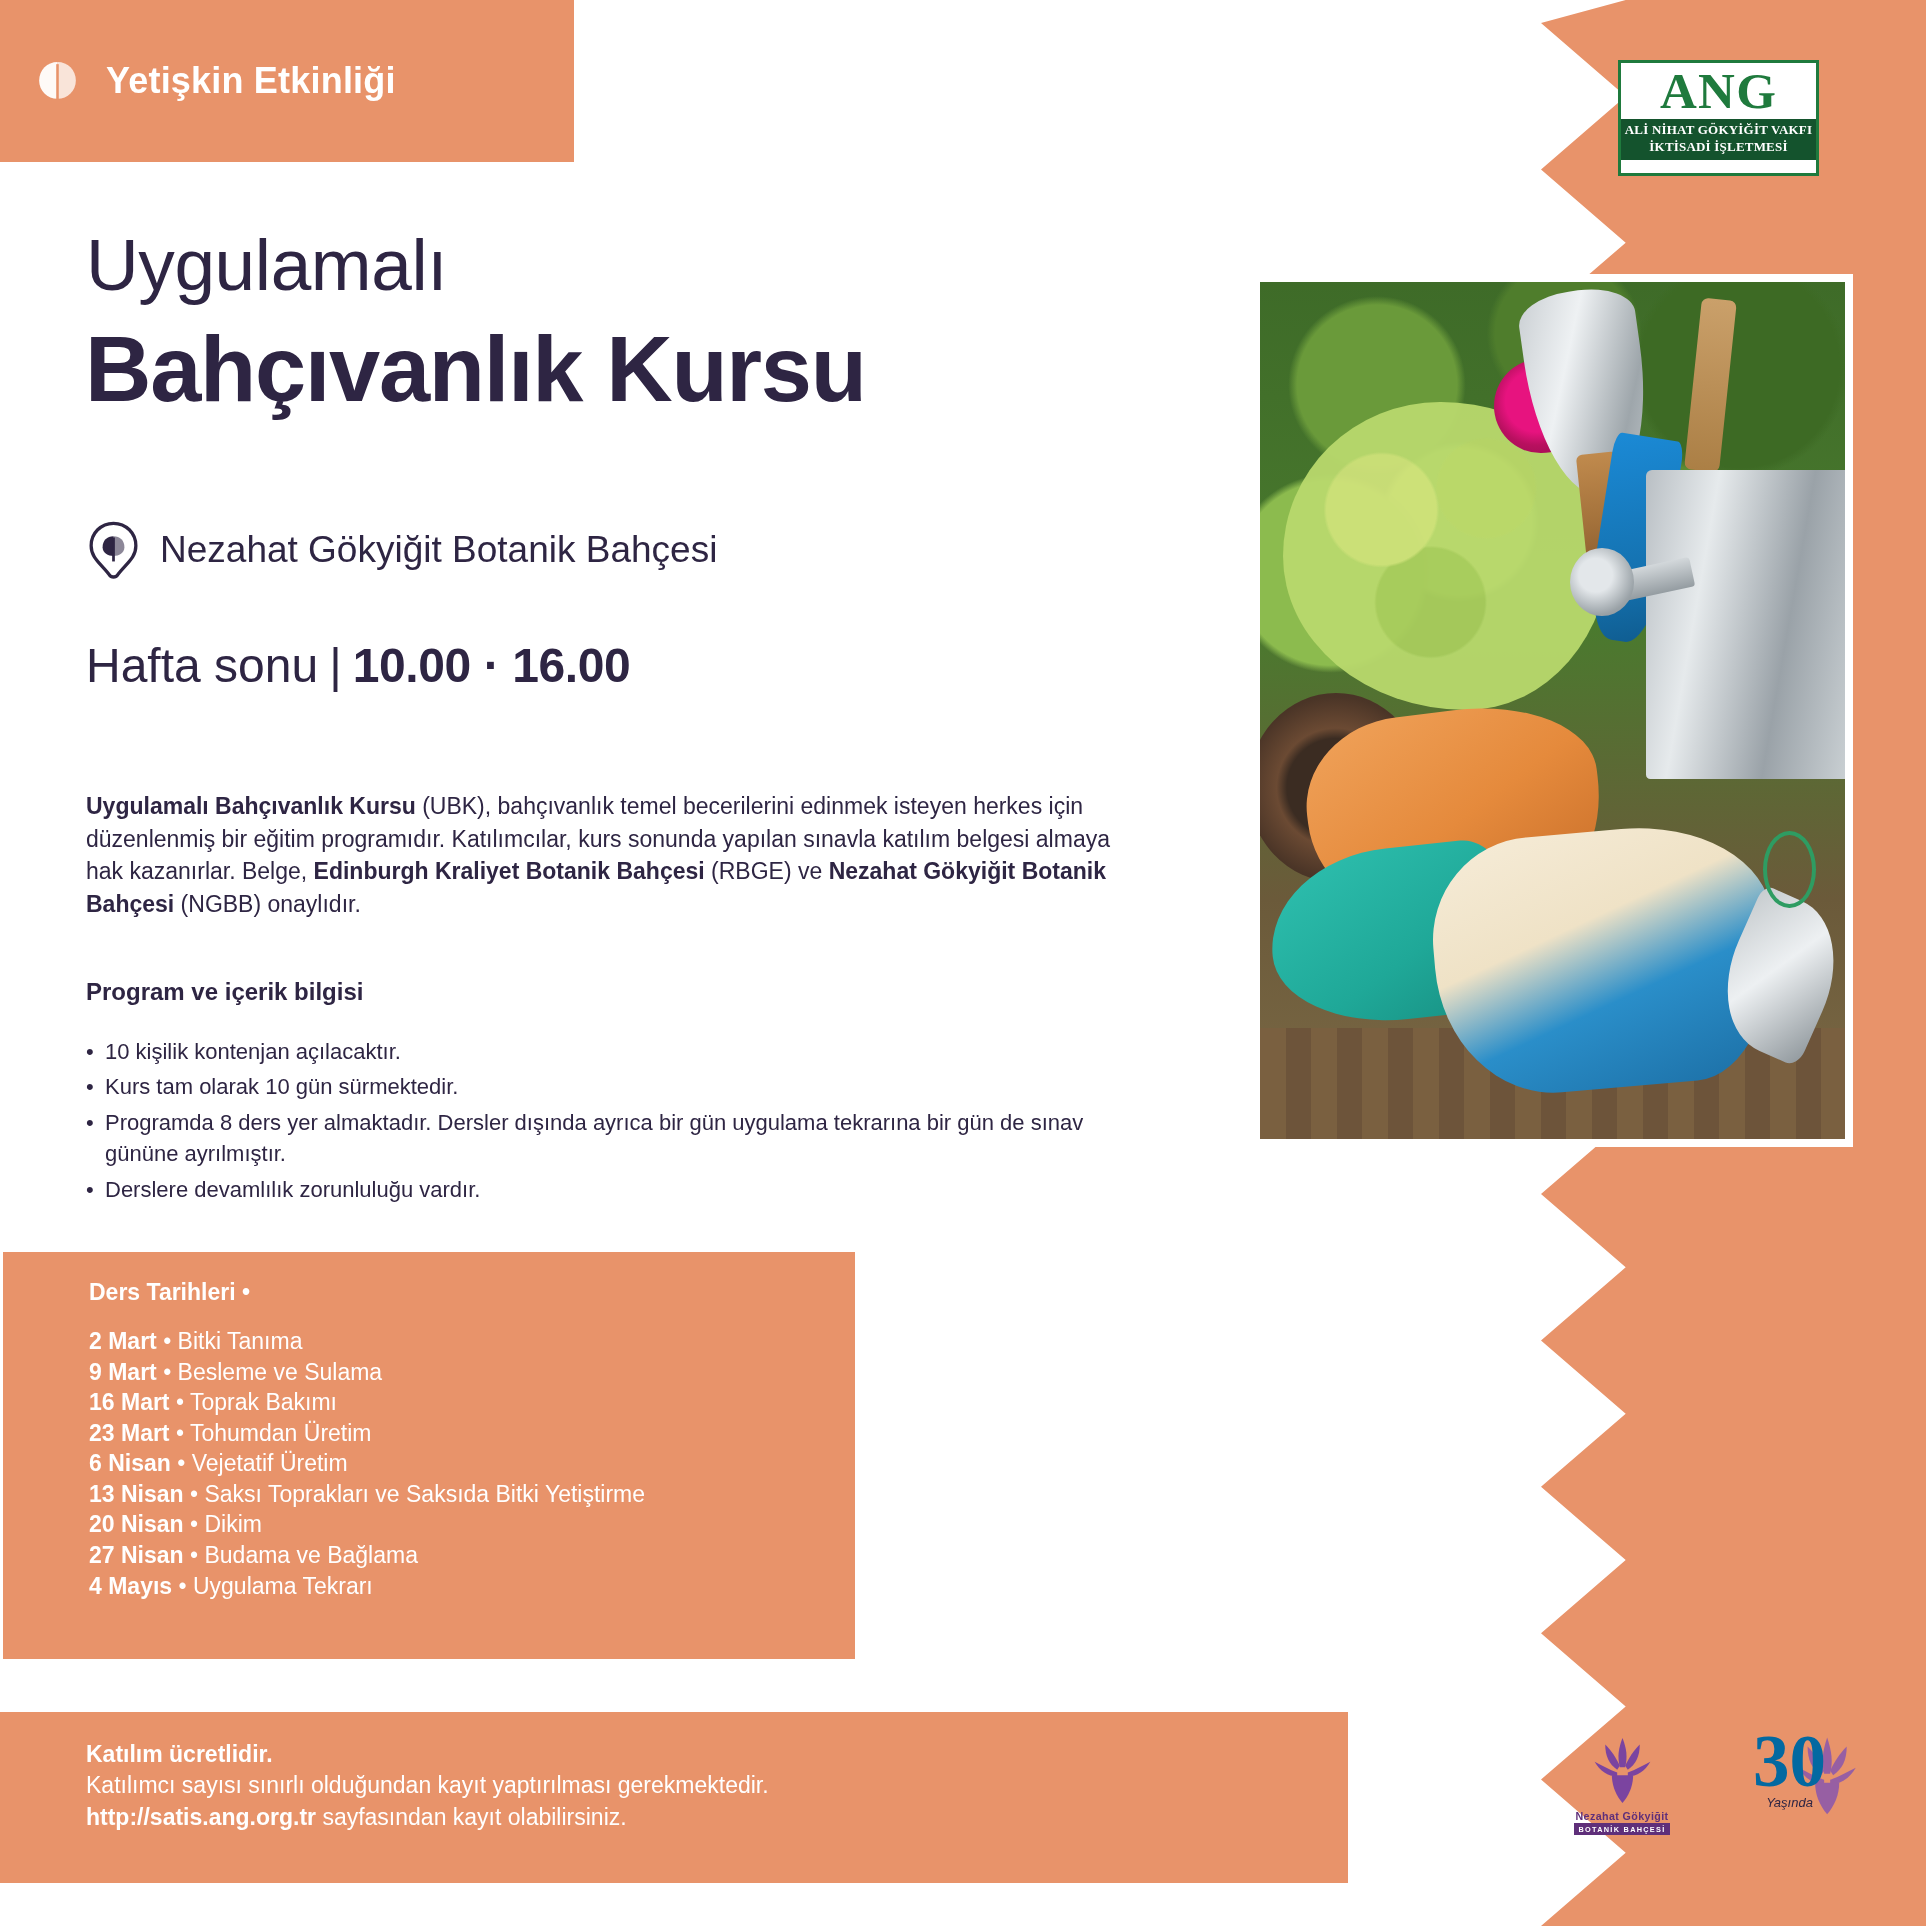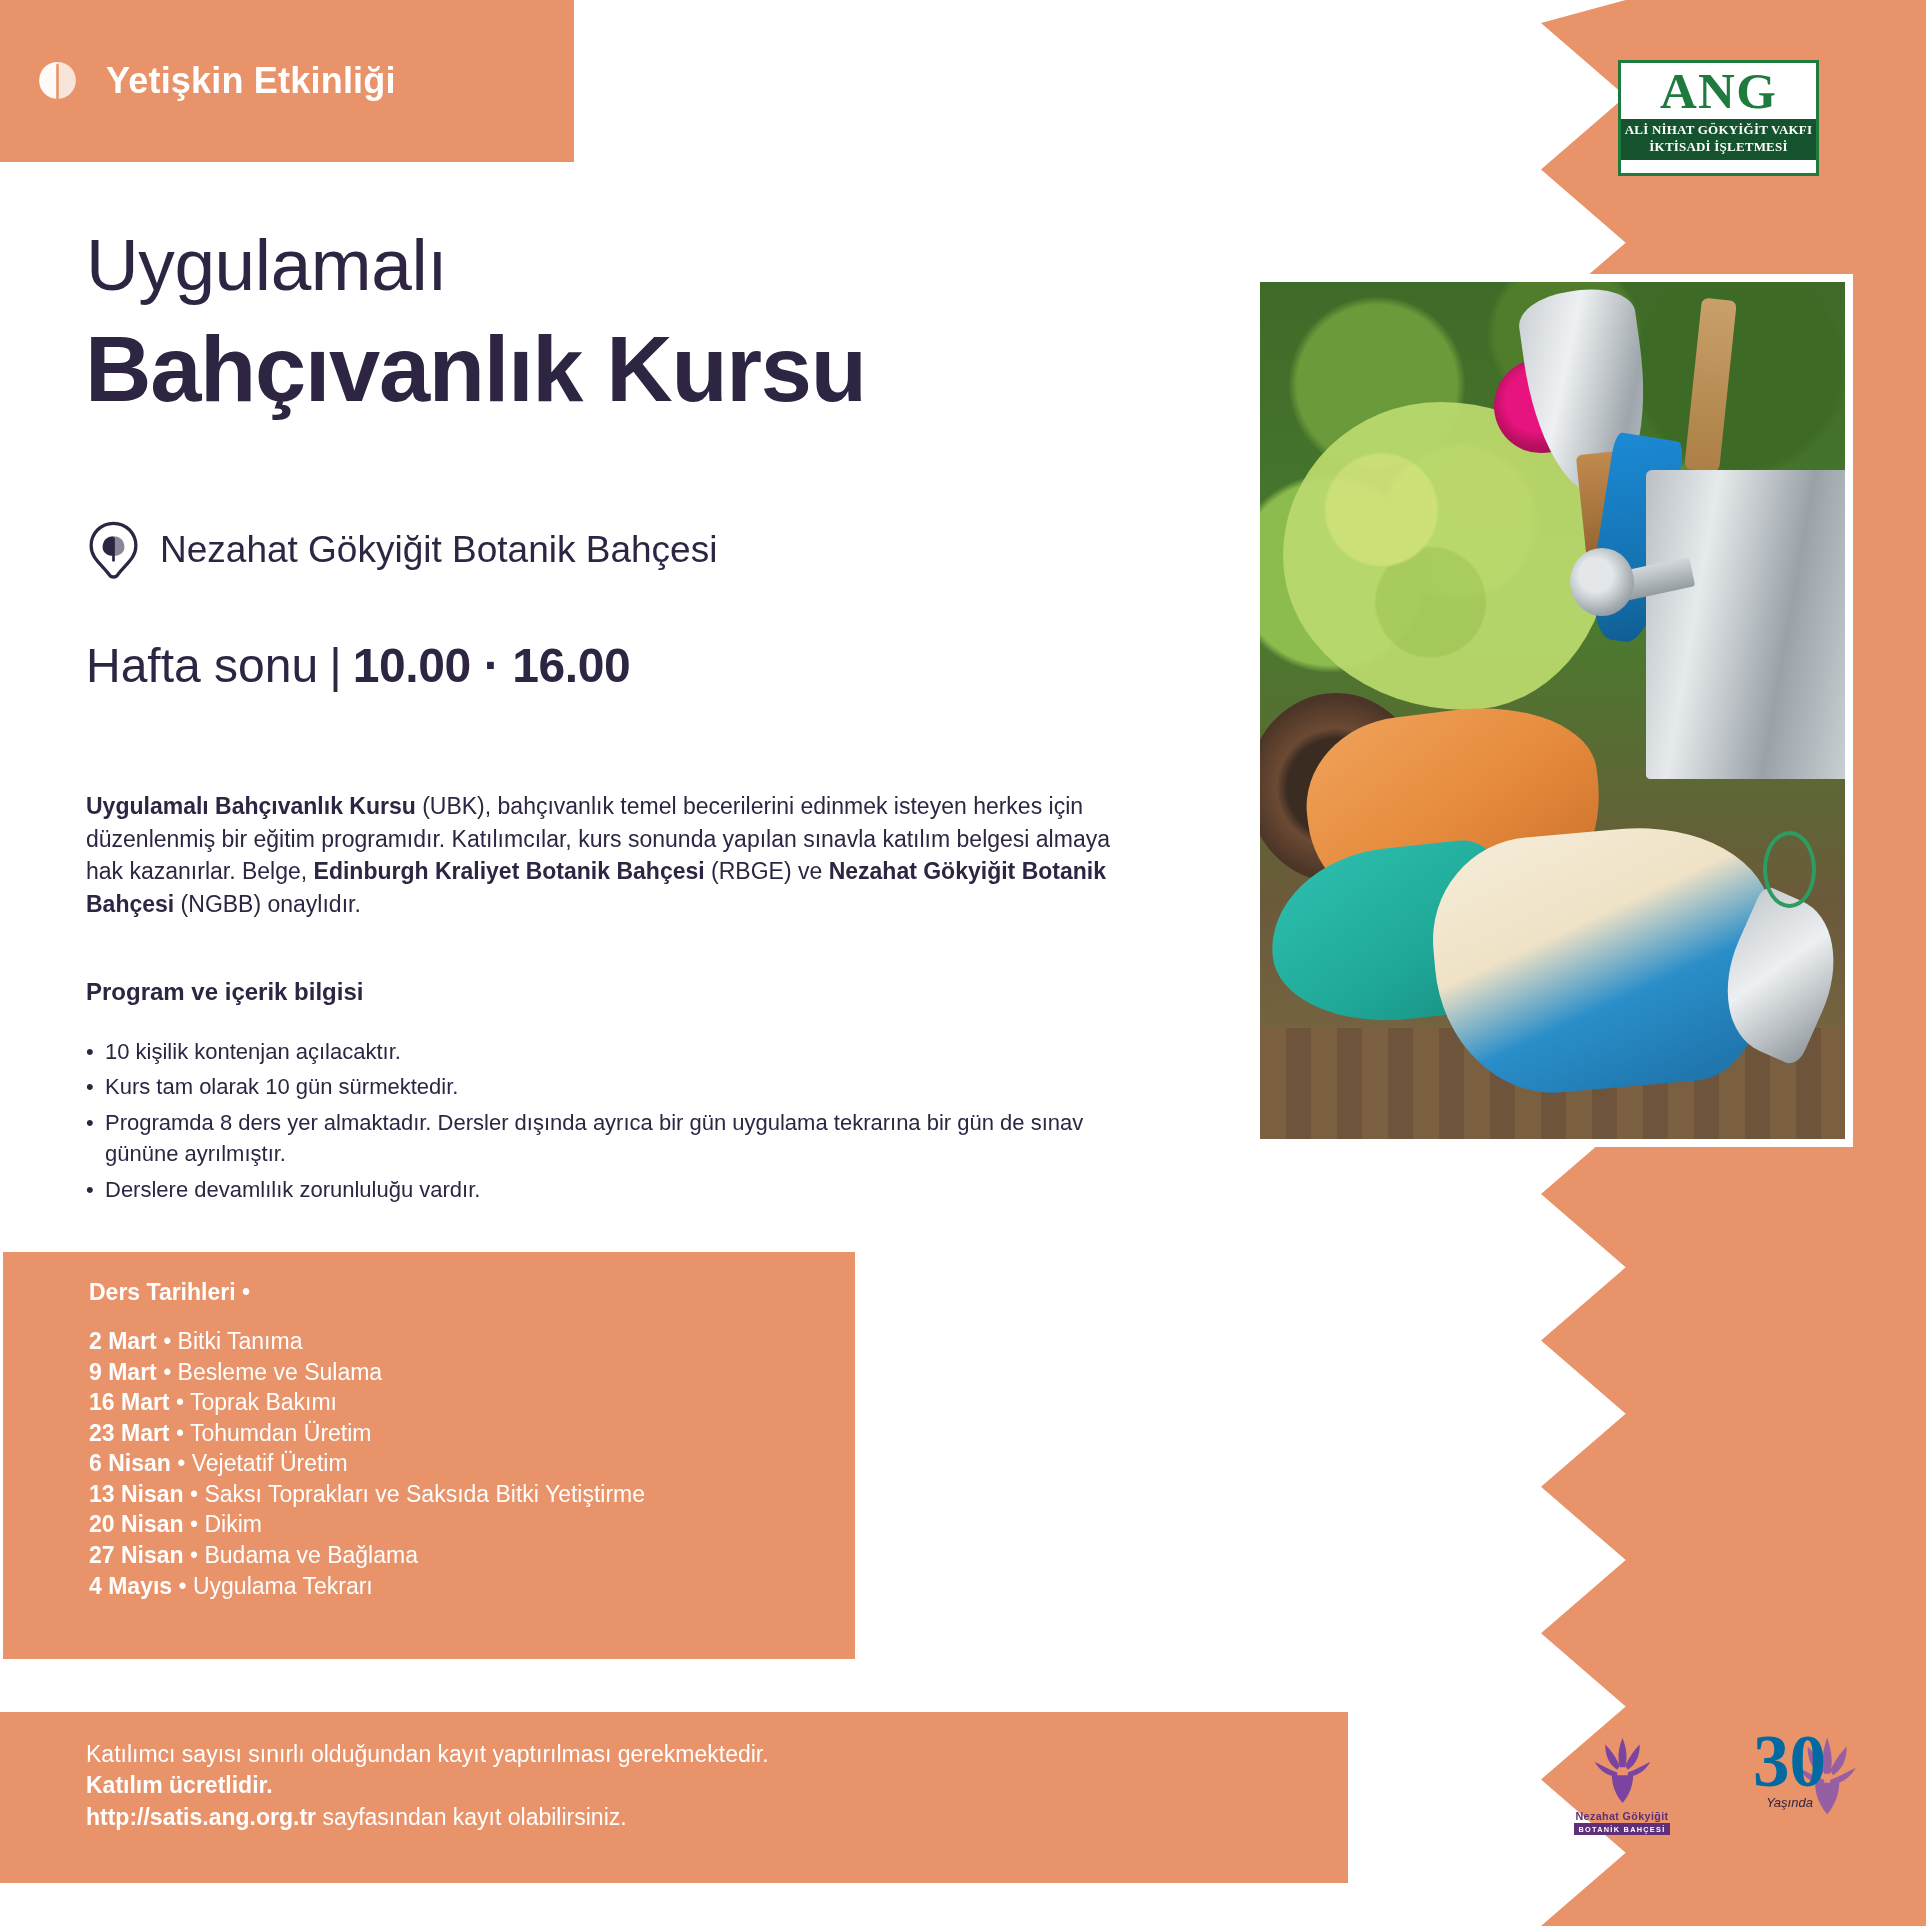--- a/index.html
+++ b/index.html
@@ -543,24 +543,24 @@
       <div class="date-line"><b>23 Mart</b><span> • </span><span>Tohumdan Üretim</span></div>
       <div class="date-line"><b>6 Nisan</b><span> • </span><span>Vejetatif Üretim</span></div>
       <div class="date-line"><b>13 Nisan</b><span> • </span><span>Saksı Toprakları ve Saksıda Bitki Yetiştirme</span></div>
       <div class="date-line"><b>20 Nisan</b><span> • </span><span>Dikim</span></div>
       <div class="date-line"><b>27 Nisan</b><span> • </span><span>Budama ve Bağlama</span></div>
       <div class="date-line"><b>4 Mayıs</b><span> • </span><span>Uygulama Tekrarı</span></div>
     </div>
 </div>
 
 <div class="footer-block">
-  <div class="footer-line">Katılımcı sayısı sınırlı olduğundan kayıt yaptırılması gerekmektedir.</div>
   <div class="footer-line">
     <b>Katılım ücretlidir.</b>
   </div>
+  <div class="footer-line">Katılımcı sayısı sınırlı olduğundan kayıt yaptırılması gerekmektedir.</div>
   <div class="footer-line">
     <b>http://satis.ang.org.tr</b><span> sayfasından kayıt olabilirsiniz.</span>
   </div>
 </div>
 
 <div class="ngbb-logo">
   <div class="ngbb-mark">
     <svg viewBox="0 0 120 110" width="81" height="73" aria-hidden="true">
       <g fill="#7b44a0">
         <path d="M60 6 C54 22 52 34 56 50 L64 50 C68 34 66 22 60 6 Z"></path>

